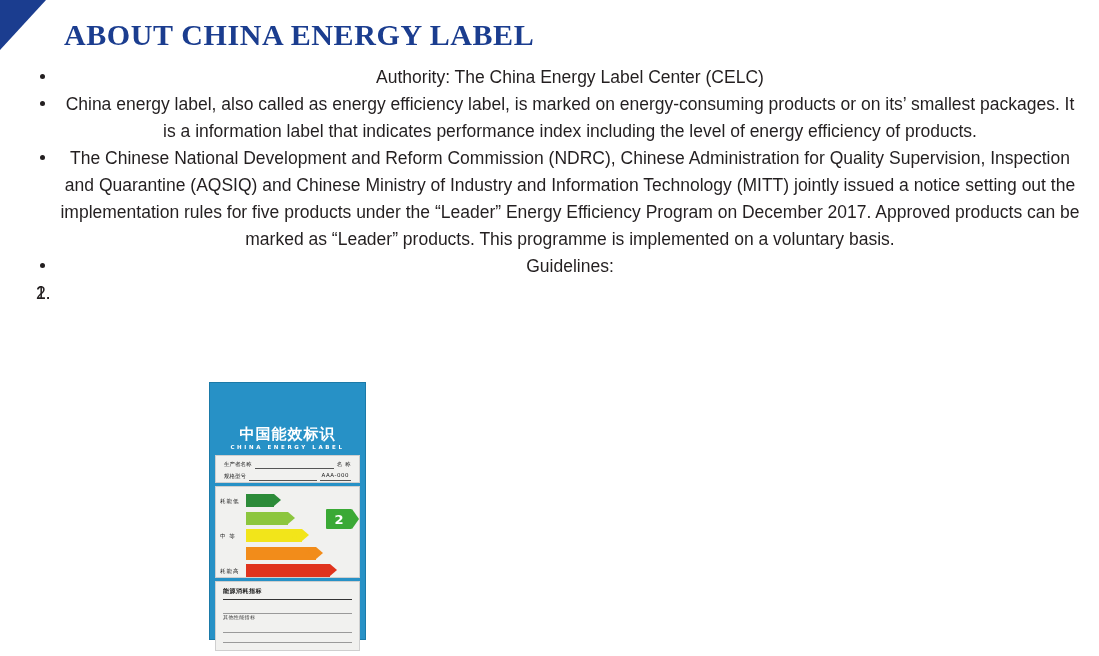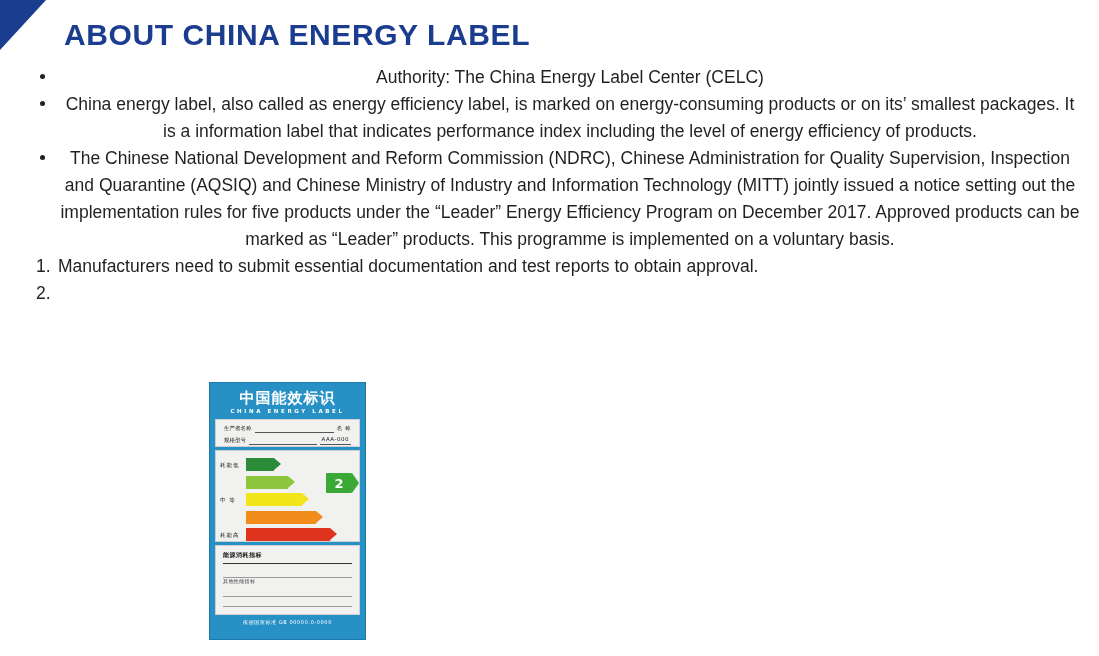--- a/index.html
+++ b/index.html
@@ -26,21 +26,21 @@
   .corner-wedge svg { display: block; }
 
   .page-title {
     position: absolute;
     left: 64px;
     top: 18px;
     font-size: 30px;
     font-weight: bold;
     letter-spacing: 0.6px;
     color: #1b3d8f;
-    font-family: Liberation Sans, sans-serif;
+    font-family: Liberation Serif, serif;
     white-space: nowrap;
   }
 
   .content {
     position: absolute;
     left: 32px;
     top: 64px;
     width: 1050px;
   }
 
@@ -110,20 +110,21 @@
   .el-header {
     text-align: center;
     padding-top: 2px;
   }
   .el-title-cn {
     color: #ffffff;
     font-size: 15px;
     font-weight: bold;
     letter-spacing: 1px;
     line-height: 17px;
+    margin-top: 36px;
   }
   .el-title-en {
     color: #ffffff;
     font-size: 5.5px;
     letter-spacing: 2.6px;
     line-height: 9px;
     font-weight: bold;
   }
   .el-panel {
     background: #f1f1ef;
@@ -277,26 +278,29 @@
       <span class="txt">Authority: The China Energy Label Center (CELC)</span>
     </li>
     <li class="bullet">
       <span class="dot"></span>
       <span class="txt"> China energy label, also called as energy efficiency label, is marked on energy-consuming products or on its’ smallest packages. It is a information label that indicates performance index including the level of energy efficiency of products.</span>
     </li>
     <li class="bullet">
       <span class="dot"></span>
       <span class="txt">The Chinese National Development and Reform Commission (NDRC), Chinese Administration for Quality Supervision, Inspection and Quarantine (AQSIQ) and Chinese Ministry of Industry and Information Technology (MITT) jointly issued a notice setting out the implementation rules for five products under the “Leader” Energy Efficiency Program on December 2017. Approved products can be marked as “Leader” products. This programme is implemented on a voluntary basis.</span>
     </li>
+    <li class="bullet">
+      <span class="dot"></span>
+      <span class="txt">Guidelines:</span>
+    </li>
   </ul>
 
   <ol class="numbered">
     <li class="num">
       <span class="idx">1.</span>
-      <span class="txt">Manufacturers need to submit essential documentation and test reports to obtain approval.</span>
     </li>
     <li class="num">
       <span class="idx">2.</span>
     </li>
   </ol>
 
 </div>
 
 <div class="label-wrap">
   <div class="energy-label">

